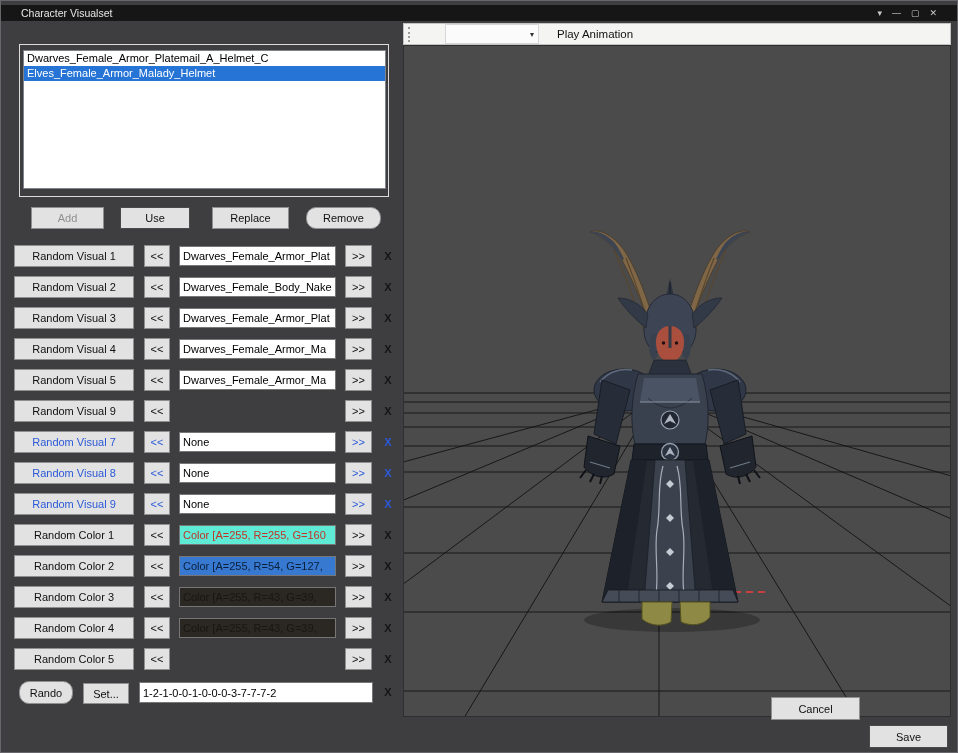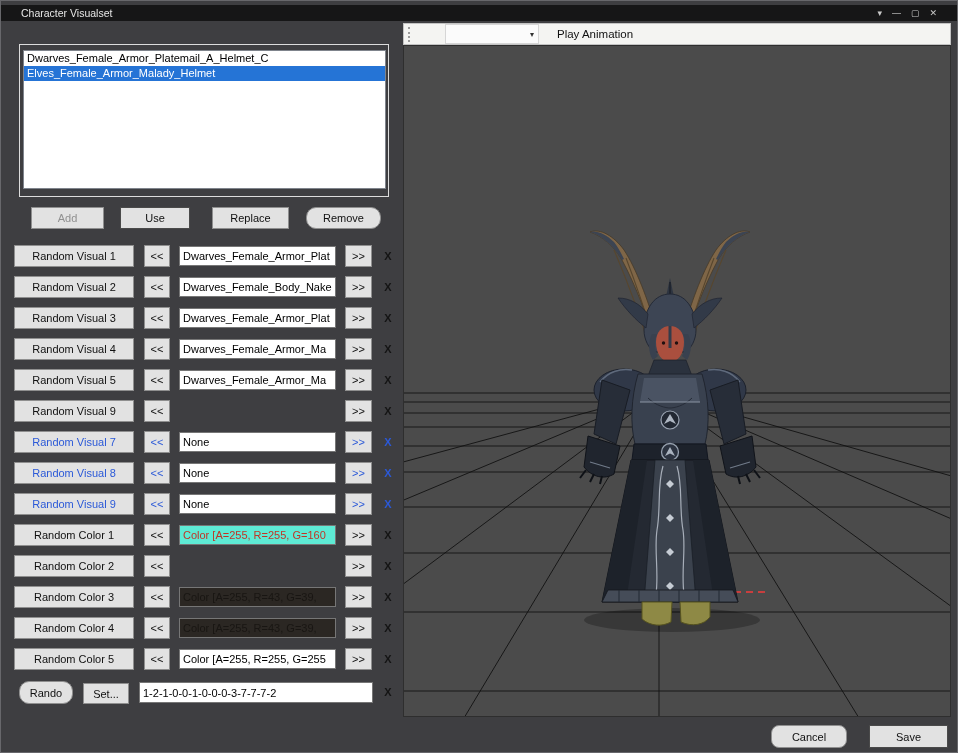--- a/index.html
+++ b/index.html
@@ -63,21 +63,21 @@
     justify-content:flex-end;border:1px solid #d6d6d6;background:#fbfbfb;cursor:pointer;}
   .toolbar-combo .caret{font-size:8px;color:#333;margin-right:4px;}
   .play-btn{margin-left:12px;background:transparent;border:none;font-size:11.5px;color:#111;
     padding:2px 6px;cursor:pointer;}
 
   .viewport{position:absolute;left:402px;top:44px;width:548px;height:672px;background:#4b4b4b;
     overflow:hidden;border:1px solid #2e2e2e;box-sizing:border-box;cursor:crosshair;}
   .viewport svg{position:absolute;left:0;top:0;}
 
   .footer-btn{position:absolute;height:23px;}
-  #btn-cancel{left:770px;top:724px;width:76px;border-radius:8px;}
+  #btn-cancel{left:770px;top:696px;width:89px;}
   #btn-save{left:868px;top:724px;width:79px;border-color:#4a4a4a;}
 </style>
 </head>
 <body>
 
 <div class="window">
 
   <div class="titlebar">
     <span class="title">Character Visualset</span>
     <span class="win-ctl">▾</span>
@@ -167,41 +167,41 @@
         <div class="slot-row" style="top: 501px;">
           <button class="btn c-label">Random Color 1</button>
           <button class="btn c-prev">&lt;&lt;</button>
           <input class="field c-field" value="Color [A=255, R=255, G=160" style="background: #5eead4; color: rgb(192, 53, 39);">
           <button class="btn c-next">&gt;&gt;</button>
           <button class="c-x">X</button>
         </div>
         <div class="slot-row" style="top: 532px;">
           <button class="btn c-label">Random Color 2</button>
           <button class="btn c-prev">&lt;&lt;</button>
+          <input class="field c-field" value="Color [A=255, R=54, G=127," style="background: rgb(55, 121, 209); color: rgb(11, 31, 58);">
           <button class="btn c-next">&gt;&gt;</button>
           <button class="c-x">X</button>
         </div>
         <div class="slot-row" style="top: 563px;">
           <button class="btn c-label">Random Color 3</button>
           <button class="btn c-prev">&lt;&lt;</button>
           <input class="field c-field" value="Color [A=255, R=43, G=39," style="background: rgb(43, 39, 35); color: rgb(25, 22, 19);">
           <button class="btn c-next">&gt;&gt;</button>
           <button class="c-x">X</button>
         </div>
         <div class="slot-row" style="top: 594px;">
           <button class="btn c-label">Random Color 4</button>
           <button class="btn c-prev">&lt;&lt;</button>
           <input class="field c-field" value="Color [A=255, R=43, G=39," style="background: rgb(43, 39, 35); color: rgb(25, 22, 19);">
           <button class="btn c-next">&gt;&gt;</button>
           <button class="c-x">X</button>
         </div>
         <div class="slot-row" style="top: 625px;">
           <button class="btn c-label">Random Color 5</button>
           <button class="btn c-prev">&lt;&lt;</button>
-          <input class="field c-field" value="Color [A=255, R=255, G=255" style="background: rgb(255, 255, 255); color: rgb(0, 0, 0);">
           <button class="btn c-next">&gt;&gt;</button>
           <button class="c-x">X</button>
         </div>
       </div>
 
     <div class="slot-row" id="random-row">
       <button class="btn" id="btn-rando">Rando</button>
       <button class="btn" id="btn-set">Set...</button>
       <input class="field" id="rand-field" value="1-2-1-0-0-1-0-0-0-3-7-7-7-2" style="">
       <button class="c-x" id="rand-x">X</button>

